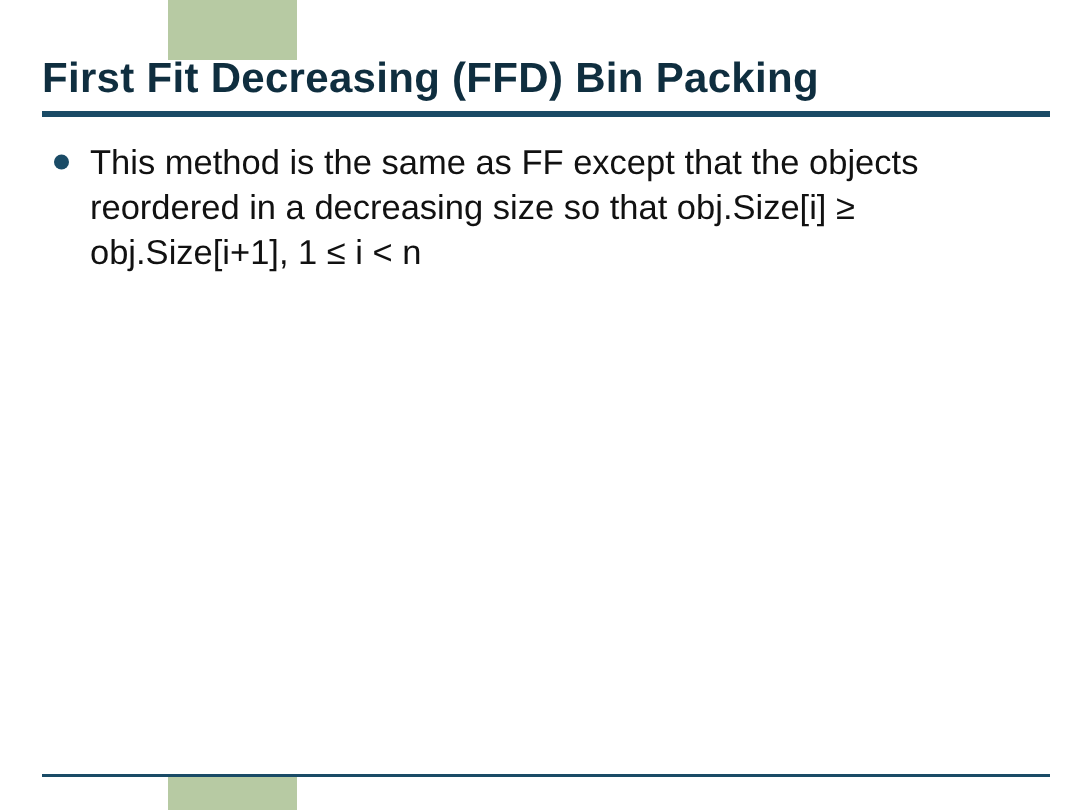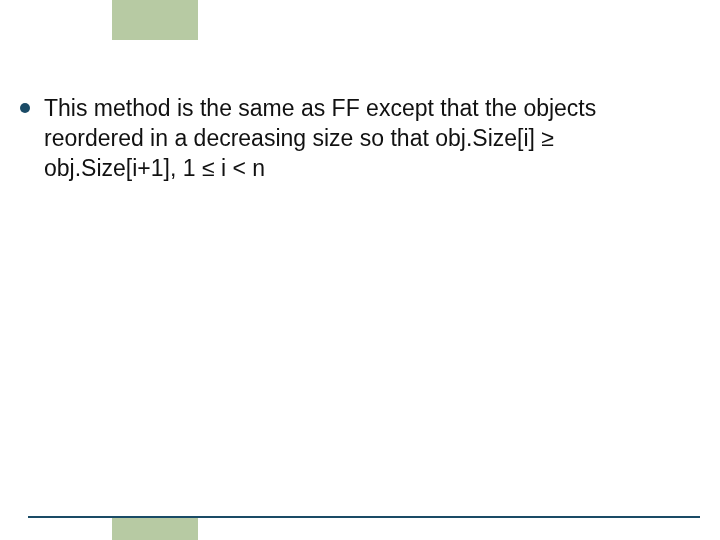--- a/index.html
+++ b/index.html
@@ -40,21 +40,21 @@
     line-height: 1.15;
   }
   .title-rule {
     height: 4px;
     background: #1a4b66;
     width: 100%;
   }
   .body {
     position: absolute;
     top: 94px;
-    left: 20px;
+    left: 36px;
     right: 28px;
   }
   .bullet-row {
     display: flex;
     align-items: flex-start;
     gap: 14px;
   }
   .bullet-dot {
     width: 10px;
     height: 10px;
@@ -85,20 +85,24 @@
     background: #1a4b66;
   }
 </style>
 </head>
 <body>
 
 <div class="slide">
 
   <div class="top-accent"></div>
 
+  <div class="title-wrap">
+    <h1 class="title">First Fit Decreasing (FFD) Bin Packing</h1>
+    <div class="title-rule"></div>
+  </div>
 
   <div class="body">
     <div class="bullet-row">
       <div class="bullet-dot"></div>
       <div class="bullet-text">This method is the same as FF except that the objects reordered in a decreasing size so that obj.Size[i] ≥ obj.Size[i+1], 1 ≤ i &lt; n</div>
     </div>
   </div>
 
   <div class="bottom-rule"></div>
   <div class="bottom-accent"></div>

